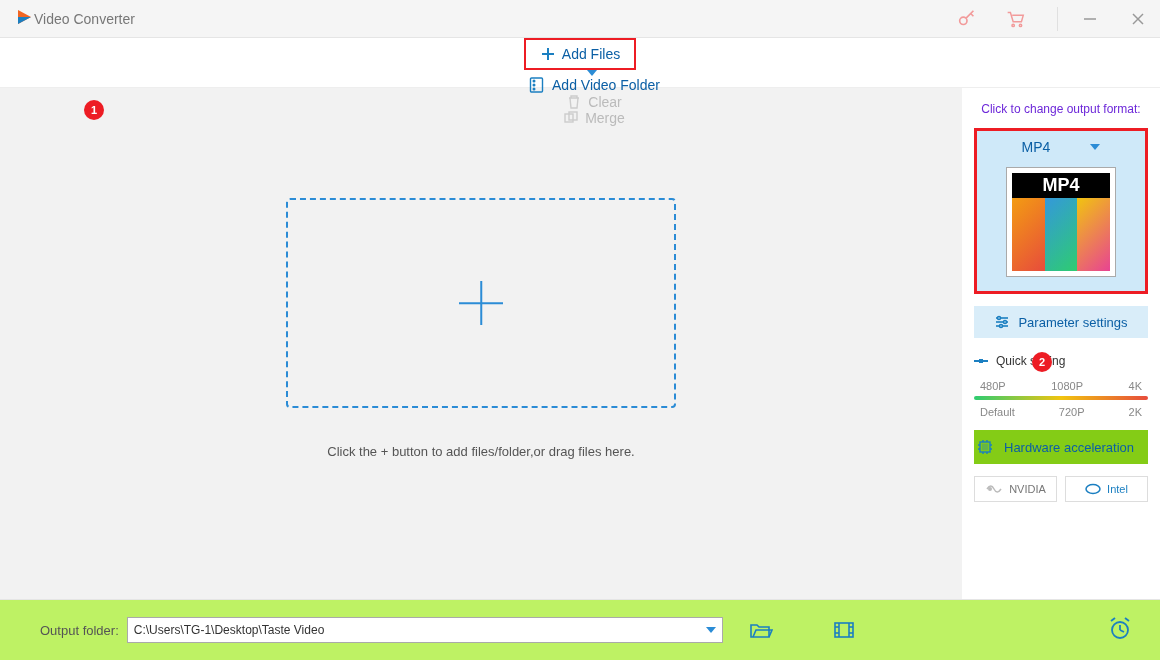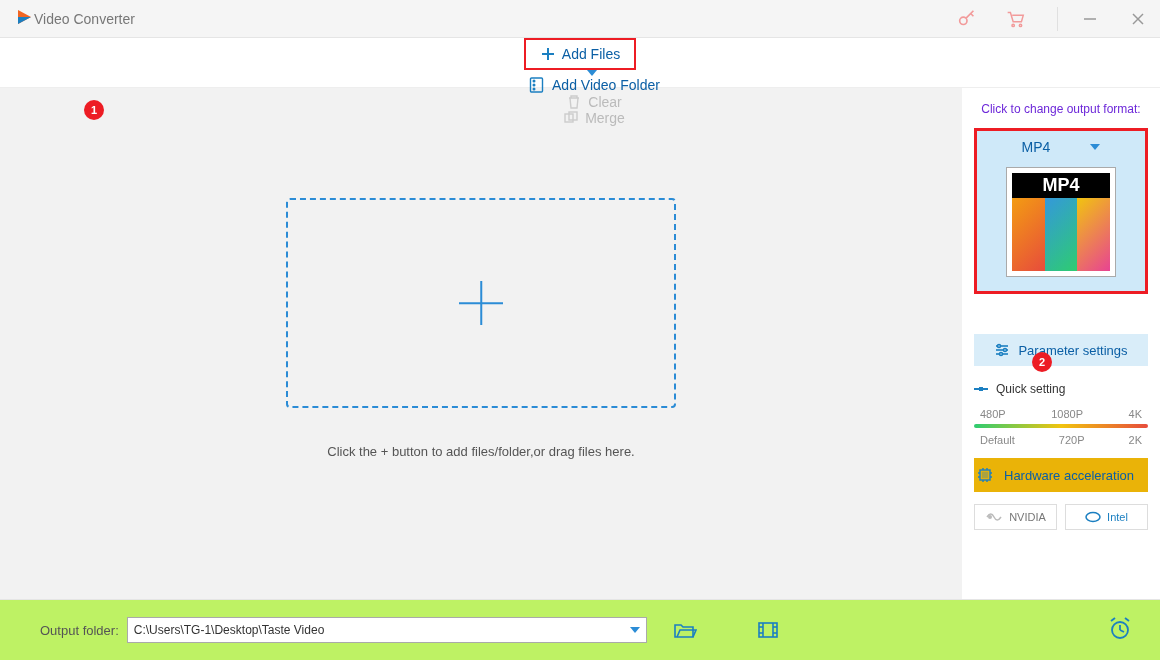--- a/index.html
+++ b/index.html
@@ -86,40 +86,40 @@
 }
 .format-head { display:flex; align-items:center; justify-content:center; gap:40px; color:#0b5fa5; font-size:14px; padding-bottom:6px;}
 .format-thumb {
   width: 110px; height: 110px; margin: 6px auto 0 auto;
   background:#fff; border:1px solid #aaa; padding:5px;
   display:flex; flex-direction:column;
 }
 .thumb-top { background:#000; color:#fff; font-weight:bold; text-align:center; font-size:18px; padding:2px 0;}
 .thumb-body { flex:1; display:flex; }
 .thumb-body div { flex:1; }
-.param-btn { background:#d9edf9; color:#0b5fa5; display:flex; align-items:center; justify-content:center; gap:8px; padding:8px 0; font-size:13px;margin-top:28px;}
+.param-btn { background:#d9edf9; color:#0b5fa5; display:flex; align-items:center; justify-content:center; gap:8px; padding:8px 0; font-size:13px;}
 .quick-head { display:flex; align-items:center; gap:8px; color:#333; font-size:12px; margin-top:4px;}
 .quick-block { font-size:11px; color:#888; }
 .quick-row { display:flex; justify-content:space-between; padding: 0 6px; }
 .quick-bar { height:4px; margin:4px 0 6px 0; background: linear-gradient(to right, #2ecc71, #f1c40f, #e74c3c); border-radius:2px;}
-.hw-btn { background:#eab308; color:#0b5fa5; display:flex; align-items:center; gap:10px; padding:8px 2px; font-size:13px;}
+.hw-btn { background:#84cc16; color:#0b5fa5; display:flex; align-items:center; gap:10px; padding:8px 2px; font-size:13px;}
 .vendor-row { display:flex; gap:8px; }
 .vendor { flex:1; border:1px solid #ddd; background:#fff; display:flex; align-items:center; justify-content:center; gap:6px; padding:6px 4px; font-size:11px; color:#777;}
 .badge.b2 { right: 108px; top: 264px; }
 
 .footer {
   height: 61px;
   display:flex; align-items:center;
   padding: 0 0 0 40px;
   border-top:1px solid #e5e5e5;
   background:#bef264;
 }
 .out-label { color:#555; margin-right:8px; font-size:13px;}
 .out-input {
-  width: 520px; height:26px;
+  width: 596px; height:26px;
   border:1px solid #aaa;
   display:flex; align-items:center; justify-content:space-between;
   padding: 0 6px; font-size:12px; color:#333; background:#fff;
 }
 .foot-ico { margin-left:26px; display:flex; align-items:center; }
 .footer-spacer { flex:1; }
 .run-zone {
   width: 200px; height:100%;
   background:#b7ddf7;
   display:flex; align-items:center; justify-content:center;

